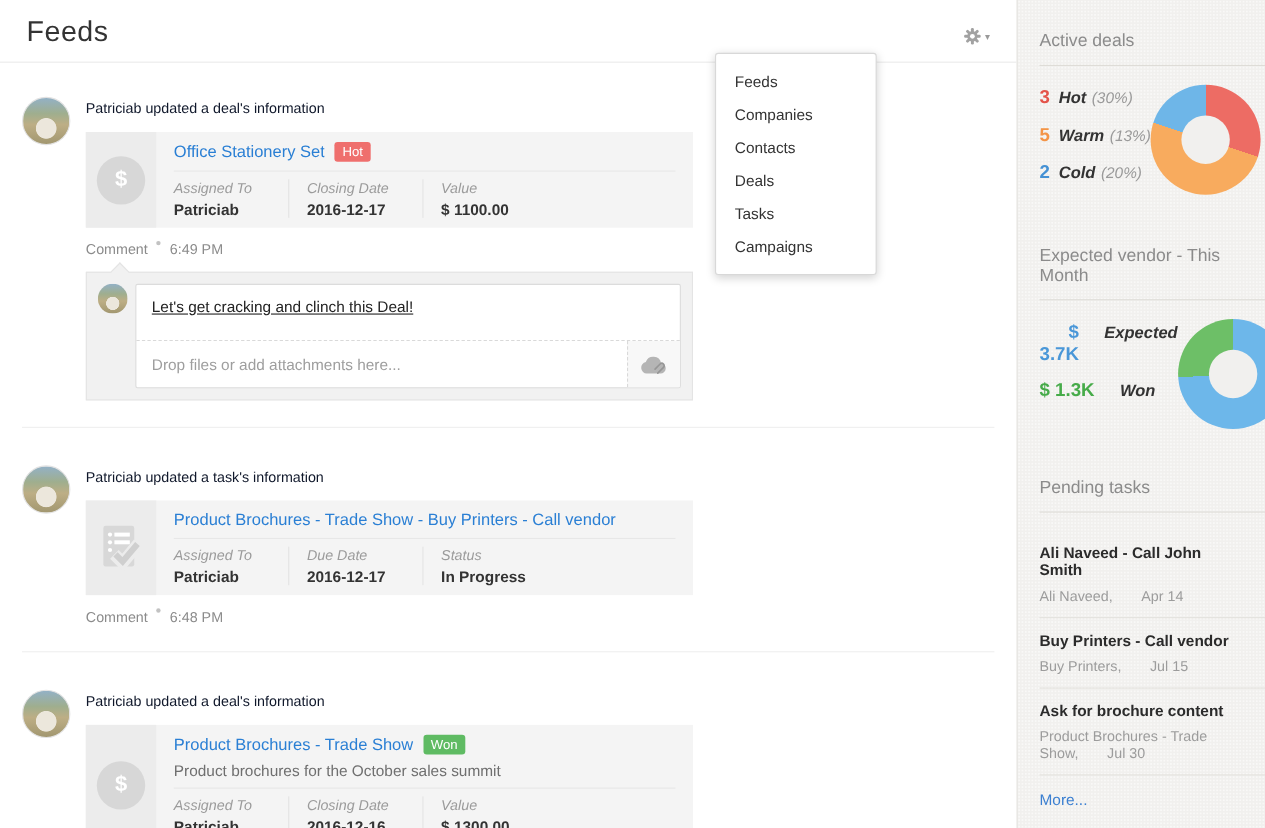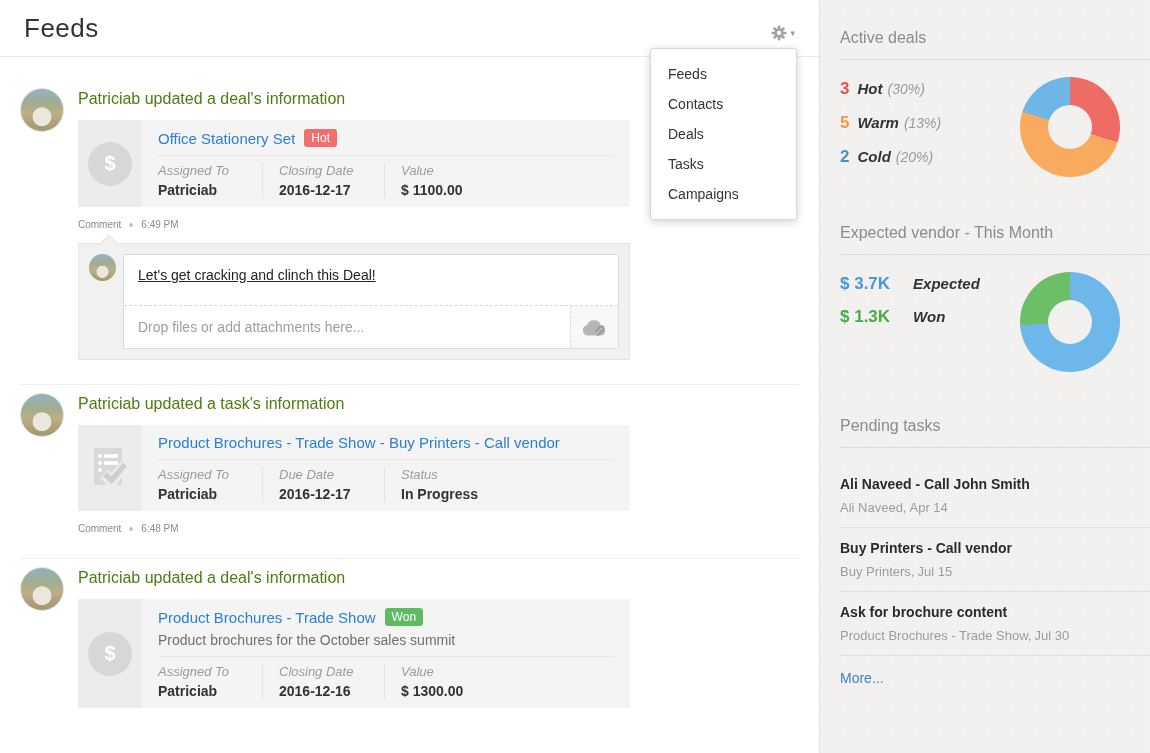--- a/index.html
+++ b/index.html
@@ -5,104 +5,104 @@
   * { box-sizing: border-box; }
   html,body { margin:0; padding:0; }
   body {
     width:1150px; height:753px; overflow:hidden;
     font-family:"Liberation Sans", sans-serif;
     background:#fff; color:#333;
   }
   .app { display:flex; width:1150px; height:753px; }
 
   
-  .main { width:819px; flex:none; background:#fff; position:relative; }
+  .main { width:924px; flex:none; background:#fff; position:relative; }
   .main-header { height:57px; border-bottom:1px solid #eaeaea; position:relative; }
   .page-title { margin:0; padding:13px 0 0 24px; font-size:26px; font-weight:400; color:#333; letter-spacing:.5px; }
   .gear-wrap { position:absolute; right:24px; top:25px; display:flex; align-items:center; gap:3px; cursor:pointer; }
   .caret { font-size:9px; color:#9a9a9a; line-height:1; }
 
   .menu { position:absolute; left:650px; top:48px; width:147px; background:#fff;
           border:1px solid #d8d8d8; border-radius:3px; box-shadow:0 2px 9px rgba(0,0,0,.18);
           padding:10px 0; z-index:20; }
   .menu-item { padding:7px 17px; font-size:14px; color:#333; cursor:pointer; }
 
   .feed { padding-top:31px; }
   .feed-item { position:relative; padding-left:58px; margin:0 20px; }
   .avatar { position:absolute; left:0; top:0; width:44px; height:44px; border-radius:50%;
     border:1px solid #e2e2e2;
     background:
       radial-gradient(circle at 50% 66%, #ece7dc 0 26%, rgba(0,0,0,0) 28%),
       linear-gradient(180deg,#93b1c6 0%,#9fae8e 34%,#bdae85 58%,#a29770 100%); }
-  .actor { font-size:16px; color:#4d7c0f; line-height:17px; padding-top:2px; }
+  .actor { font-size:13px; color:#0f172a; line-height:17px; padding-top:2px; }
 
   .card { display:flex; margin-top:13px; width:552px; background:#f4f4f4; }
   .icon-col { width:64px; flex:none; background:#ececec; display:flex; align-items:center; justify-content:center; }
   .money { width:44px; height:44px; border-radius:50%; background:#d7d7d7; color:#fff;
            font-size:20px; font-weight:bold; display:flex; align-items:center; justify-content:center; }
   .card-body { flex:1; padding:0 16px; min-width:0; }
   .title-row { padding:9px 0 8px; border-bottom:1px solid #e7e7e7; display:flex; align-items:center; white-space:nowrap; }
   .title-row.nb { border-bottom:none; padding-bottom:2px; }
   .card-title { font-size:15px; color:#2a7fd4; text-decoration:none; cursor:pointer; overflow:hidden; text-overflow:ellipsis; }
   .badge { margin-left:9px; font-size:12px; color:#fff; padding:2px 7px; border-radius:3px; flex:none; }
   .desc { font-size:14px; color:#6f6f6f; padding:4px 0 8px; border-bottom:1px solid #e7e7e7; }
   .fields { display:flex; padding:7px 0 9px; }
   .fcol { padding-right:14px; }
   .fcol + .fcol { border-left:1px solid #e3e3e3; padding-left:16px; }
   .fcol1 { width:104px; } .fcol2 { width:122px; } .fcol3 { flex:1; }
   .fl { font-size:13px; font-style:italic; color:#9b9b9b; margin-bottom:4px; }
   .fv { font-size:14px; color:#333; font-weight:bold; }
 
-  .comment-row { margin-top:12px; font-size:10px; color:#8b8b8b; display:flex; align-items:center; }
+  .comment-row { margin-top:12px; font-size:13px; color:#8b8b8b; display:flex; }
   .comment-link { color:#8b8b8b; text-decoration:none; cursor:pointer; }
   .comment-row .sep { width:4px; height:4px; border-radius:50%; background:#c2c2c2; margin:0 8px; }
 
   .comment-box { position:relative; margin-top:13px; width:552px; background:#f1f1f1;
                  border:1px solid #e4e4e4; padding:10px; }
   .pointer { position:absolute; top:-7px; left:24px; width:12px; height:12px; background:#f1f1f1;
              border-left:1px solid #e4e4e4; border-top:1px solid #e4e4e4; transform:rotate(45deg); }
   .cb-avatar { position:absolute; left:10px; top:10px; width:27px; height:27px; border-radius:50%;
     background:
       radial-gradient(circle at 50% 66%, #ece7dc 0 26%, rgba(0,0,0,0) 28%),
       linear-gradient(180deg,#93b1c6 0%,#9fae8e 34%,#bdae85 58%,#a29770 100%); }
   .cb-white { margin-left:34px; background:#fff; border:1px solid #dcdcdc; border-radius:2px; }
   .cb-text { padding:12px 14px 22px; font-size:14px; color:#222; min-height:20px; outline:none;text-decoration:underline; }
   .cb-drop { display:flex; border-top:1px dashed #d9d9d9; }
   .cb-drop-text { flex:1; padding:13px 14px; font-size:14px; color:#9e9e9e; }
   .cb-attach { width:48px; border-left:1px dashed #d9d9d9; background:#f8f8f8;
                display:flex; align-items:center; justify-content:center; cursor:pointer; }
 
   .feed-divider { border-top:1px solid #efefef; margin:24px 20px 0; }
-  .feed-item.mt { margin-top:8px; }
+  .feed-item.mt { margin-top:34px; }
 
   
   .sidebar { flex:1; background:#f1f0ee; border-left:1px solid #e0ded9; padding:0 20px; overflow:hidden;
     background-image: radial-gradient(rgba(255,255,255,.55) 1px, rgba(0,0,0,0) 1px);
     background-size:3px 3px; }
   .side-h { font-size:16px; color:#8b8b8b; padding:21px 0 12px; border-bottom:1px solid #dedcd7; margin-right:-20px; }
   .side-h.first { padding-top:29px; }
 
   .deals-flex { display:flex; margin-top:17px; }
   .legend { flex:1; padding-top:2px; }
   .legend-row { margin-bottom:14px; display:flex; align-items:baseline; }
   .lcount { font-size:17px; font-weight:bold; }
   .lname { font-size:15px; font-weight:bold; font-style:italic; color:#333; margin-left:8px; }
   .lpct { font-size:14px; font-style:italic; color:#9a9a9a; margin-left:5px; }
   .donut { width:100px; height:100px; border-radius:50%; position:relative; flex:none; margin-right:10px; }
   .donut::after { content:""; position:absolute; inset:28px; background:#f1f0ee; border-radius:50%; }
 
-  .rev-row { margin-bottom:13px; display:flex; align-items:baseline; }
+  .rev-row { margin-bottom:13px; display:flex; align-items:baseline;text-align:right; }
   .ramount { font-size:17px; font-weight:bold; }
   .rname { font-size:15px; font-weight:bold; font-style:italic; color:#333; margin-left:23px; }
 
   .pending { margin-top:16px; }
   .task { padding:12px 20px 12px 0; border-bottom:1px solid #e3e1dd; margin-right:-20px; }
   .t-title { font-size:14px; font-weight:bold; color:#2b2b2b; margin-bottom:8px; }
   .t-sub { font-size:13px; color:#9c9c9c; }
-  .t-date { margin-left:3px;text-align:center; }
+  .t-date { margin-left:26px;text-align:center; }
   .more { display:inline-block; margin-top:14px; font-size:14px; color:#3b7fd1; cursor:pointer; text-decoration:none; }
 </style>
 </head>
 <body>
 
 <div class="app">
 
   <div class="main">
 
     <div class="main-header">
@@ -119,20 +119,21 @@
             </g>
             <circle cx="8.5" cy="8.5" r="2.3" fill="#ffffff"></circle>
           </svg>
         </span>
         <span class="caret">▾</span>
       </div>
     </div>
 
     <div class="menu">
       <div class="menu-item">Feeds</div>
+      <div class="menu-item">Companies</div>
       <div class="menu-item">Contacts</div>
       <div class="menu-item">Deals</div>
       <div class="menu-item">Tasks</div>
       <div class="menu-item">Campaigns</div>
     </div>
 
     <div class="feed">
 
       <div class="feed-item">
         <div class="avatar"></div>

